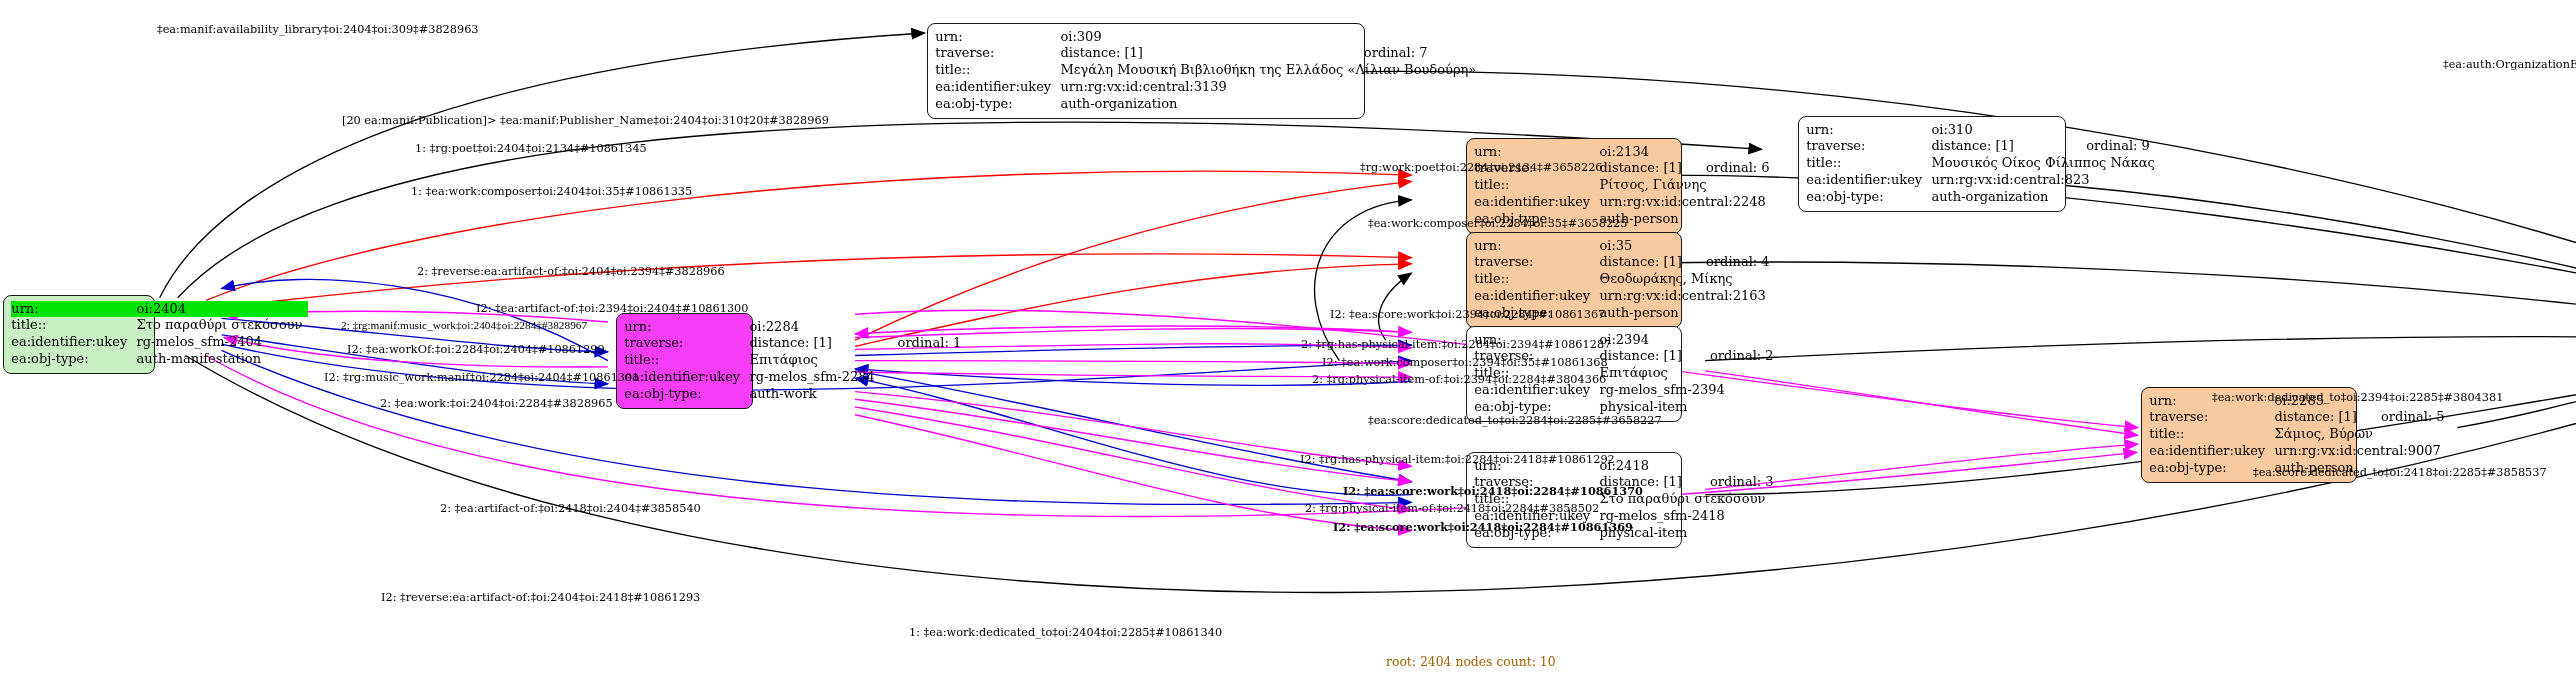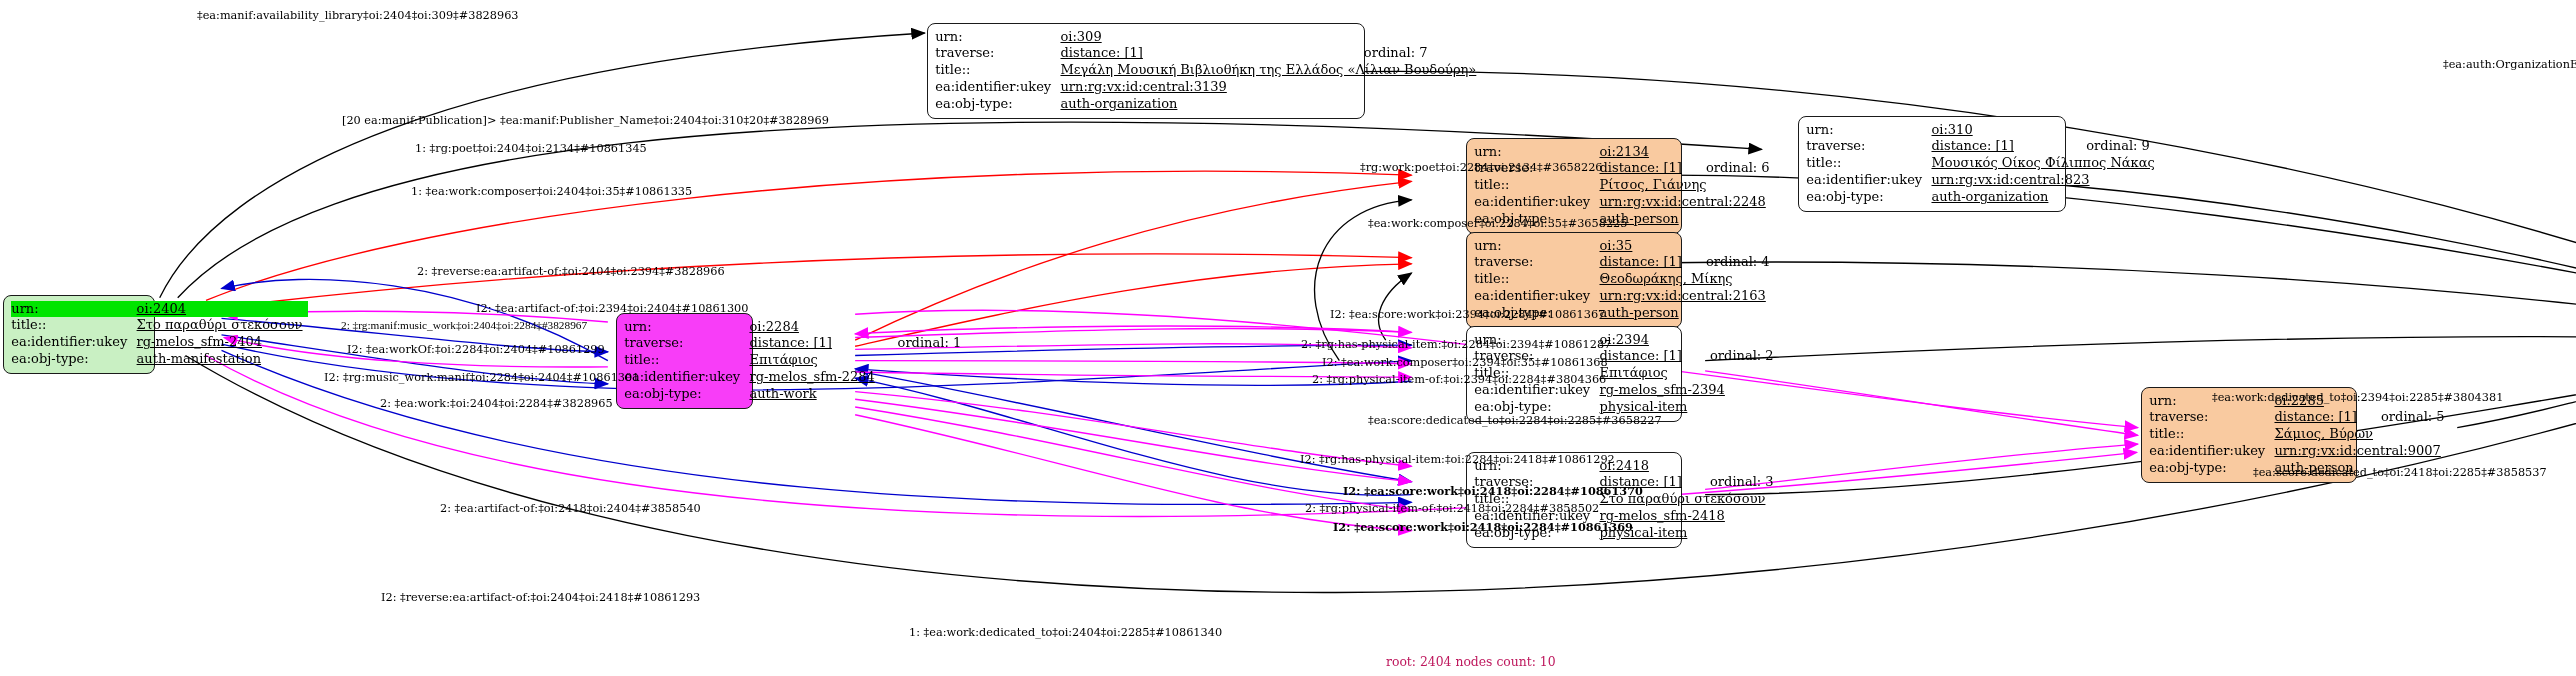--- a/index.html
+++ b/index.html
@@ -6,32 +6,32 @@
   body{font-family:"DejaVu Serif","Liberation Serif",serif;}
   #canvas{position:relative;width:2994px;height:677px;background:#ffffff;overflow:hidden;}
   svg.edges{position:absolute;left:0;top:0;width:2994px;height:677px;pointer-events:none;}
 
   .node{position:absolute;border:1.3px solid #1a1a1a;border-radius:8px;box-sizing:border-box;
         padding:4.6px 7.2px;background:#ffffff;}
   .node table{border-collapse:collapse;}
   .node td{font-size:13px;line-height:1.30;white-space:nowrap;padding:0 0;color:#000;
            font-family:"DejaVu Serif","Liberation Serif",serif;}
   .node td.k{padding-right:9.3px;}
-  .node td.v{padding-right:5.2px;text-decoration:underline;}
+  .node td.v{padding-right:5.2px;}
   .node td.v2{padding-left:17.5px;}
 
   .green{background:#c9f0c3;}
   .green .hl{background:#00e500;}
   .magenta{background:#f83df8;}
   .orange{background:#f9caa0;}
   .white{background:#ffffff;}
 
   .elabel{position:absolute;font-size:11.3px;color:#000;white-space:nowrap;
           font-family:"DejaVu Serif","Liberation Serif",serif;}
-  .footer{position:absolute;font-size:12.4px;color:#be185d;white-space:nowrap;
+  .footer{position:absolute;font-size:12.4px;color:#a16207;white-space:nowrap;
           font-family:"DejaVu Serif","Liberation Serif",serif;}
 </style>
 </head>
 <body>
 
 <div id="canvas">
 
   <svg class="edges" viewBox="0 0 5812 1314">
     <defs>
       <marker id="ah-k" markerWidth="11" markerHeight="9" refX="10" refY="4.5" orient="auto">
@@ -373,21 +373,21 @@
       </tr>
       <tr>
         <td class="k">ea:obj-type:</td>
         <td class="v">auth-person</td>
         <td class="v2"></td>
       </tr>
     </tbody>
       </table>
   </div>
 
-  <div class="elabel" style="left: 157px; top: 9px; margin-left: 40px;">‡ea:manif:availability_library‡oi:2404‡oi:309‡#3828963</div>
+  <div class="elabel" style="left: 157px; top: 23px;">‡ea:manif:availability_library‡oi:2404‡oi:309‡#3828963</div>
   <div class="elabel" style="left: 342px; top: 114px;">[20 ea:manif:Publication]&gt; ‡ea:manif:Publisher_Name‡oi:2404‡oi:310‡20‡#3828969</div>
   <div class="elabel" style="left: 2443px; top: 58px;">‡ea:auth:OrganizationEstablishPlace‡oi:309‡oi:60‡#33197</div>
   <div class="elabel" style="left: 415px; top: 142px;">1: ‡rg:poet‡oi:2404‡oi:2134‡#10861345</div>
   <div class="elabel" style="left: 411px; top: 185px;">1: ‡ea:work:composer‡oi:2404‡oi:35‡#10861335</div>
   <div class="elabel" style="left: 1360px; top: 161px; text-align: center;">‡rg:work:poet‡oi:2284‡oi:2134‡#3658226</div>
 
   <div class="elabel" style="left: 417px; top: 265px;">2: ‡reverse:ea:artifact-of:‡oi:2404‡oi:2394‡#3828966</div>
   <div class="elabel" style="left: 1325px; top: 217px; margin-left: 43px;">‡ea:work:composer‡oi:2284‡oi:35‡#3658225</div>
 
   <div class="elabel" style="left: 341px; top: 319px; font-family: Liberation Serif, serif;">2: ‡rg:manif:music_work‡oi:2404‡oi:2284‡#3828967</div>

